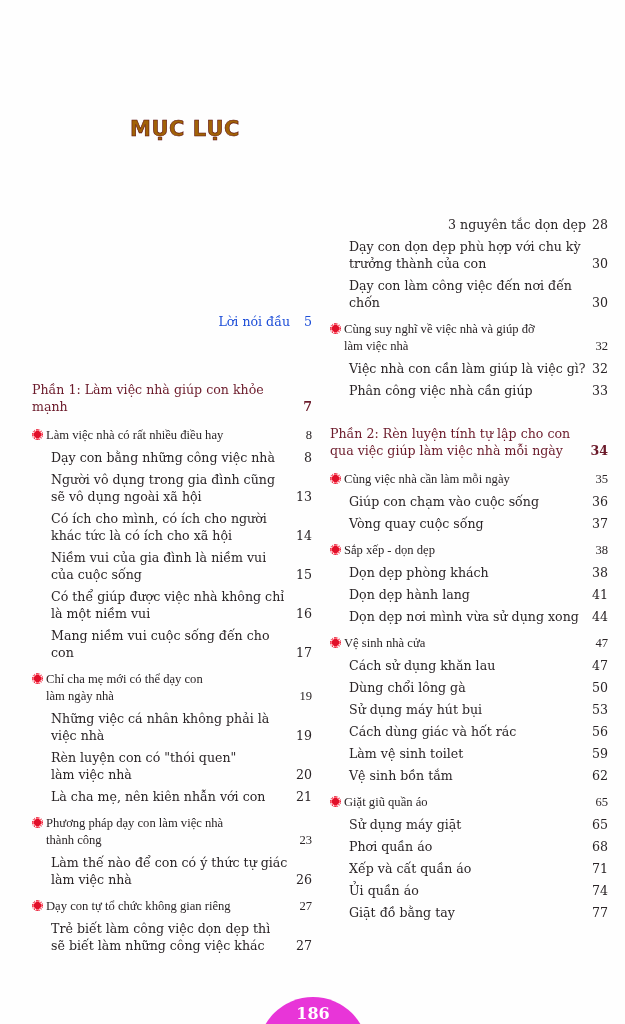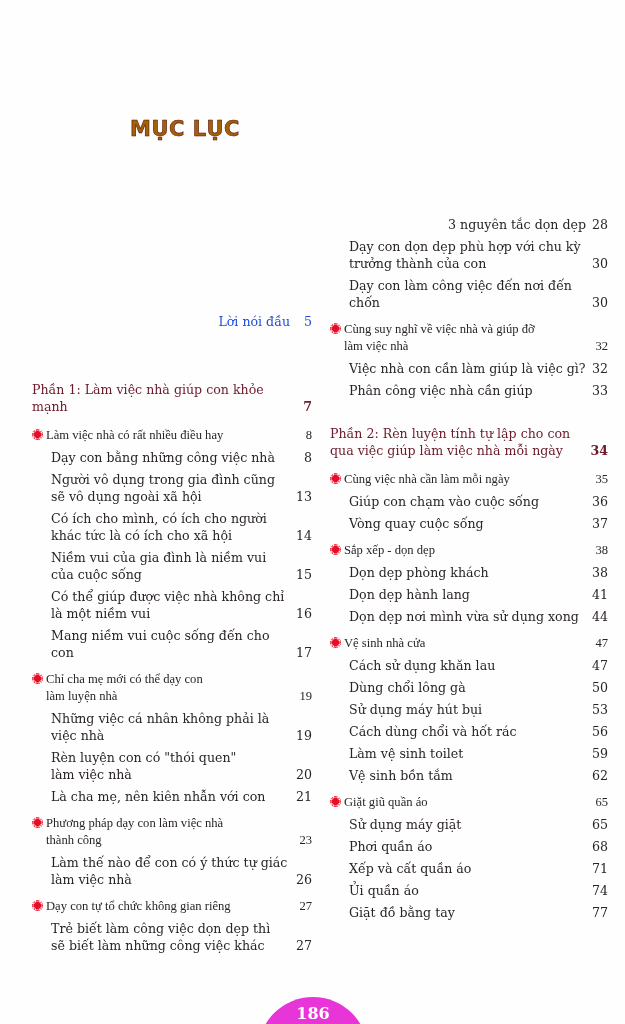--- a/index.html
+++ b/index.html
@@ -71,21 +71,21 @@
 là một niềm vui</span>
       <span class="pg">16</span>
     </div>
     <div class="row sub">
       <span class="txt">Mang niềm vui cuộc sống đến cho con</span>
       <span class="pg">17</span>
     </div>
     <div class="row chapter">
       <span class="bullet"></span>
       <span class="txt">Chỉ cha mẹ mới có thể dạy con
-làm luyện nhà</span>
+làm ngày nhà</span>
       <span class="pg">19</span>
     </div>
     <div class="row sub">
       <span class="txt">Những việc cá nhân không phải là
 việc nhà</span>
       <span class="pg">19</span>
     </div>
     <div class="row sub">
       <span class="txt">Rèn luyện con có "thói quen"
 làm việc nhà</span>
@@ -191,21 +191,21 @@
     </div>
     <div class="row sub">
       <span class="txt">Dùng chổi lông gà</span>
       <span class="pg">50</span>
     </div>
     <div class="row sub">
       <span class="txt">Sử dụng máy hút bụi</span>
       <span class="pg">53</span>
     </div>
     <div class="row sub">
-      <span class="txt">Cách dùng chổi và hốt rác</span>
+      <span class="txt">Cách dùng giác và hốt rác</span>
       <span class="pg">56</span>
     </div>
     <div class="row sub">
       <span class="txt">Làm vệ sinh toilet</span>
       <span class="pg">59</span>
     </div>
     <div class="row sub">
       <span class="txt">Vệ sinh bồn tắm</span>
       <span class="pg">62</span>
     </div>

